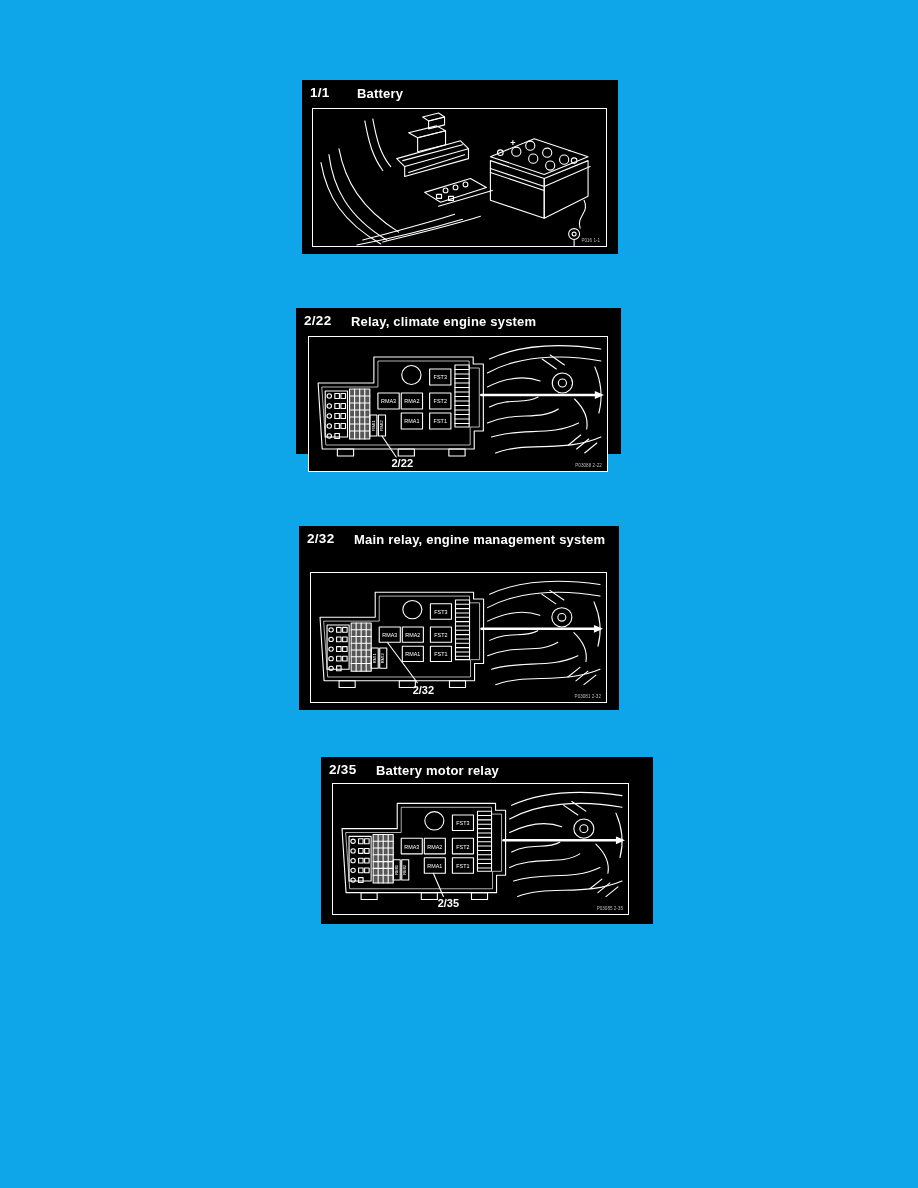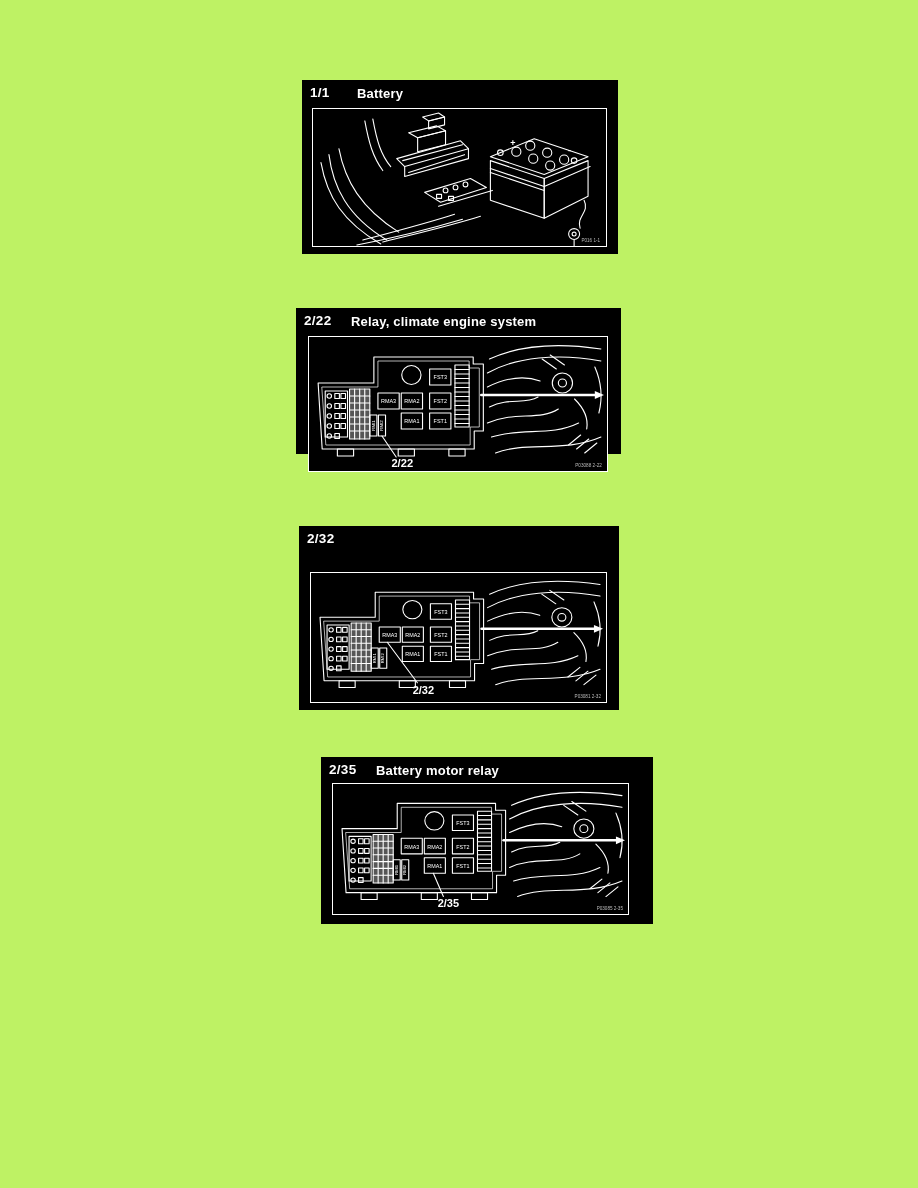--- a/index.html
+++ b/index.html
@@ -1,16 +1,16 @@
 <!DOCTYPE html>
 <html><head>
 <meta charset="utf-8">
 <style>
   html,body{margin:0;padding:0;background:#ffffff;}
-  #page{position:relative;width:918px;height:1188px;background:#bef264;overflow:hidden;
+  #page{position:relative;width:918px;height:1188px;background:#0ea5e9;overflow:hidden;
         font-family:"Liberation Sans",sans-serif;}
   .panel{position:absolute;background:#000000;color:#ffffff;}
   .panel-title{position:absolute;left:8px;top:5px;display:flex;align-items:flex-start;}
   .panel-title .ref{font-weight:bold;font-size:13.5px;width:47px;flex:0 0 47px;letter-spacing:.3px;}
   .panel-title .name{font-weight:bold;font-size:13px;line-height:1.45;max-width:256px;letter-spacing:.2px;}
   .inner-box{position:absolute;border:1.5px solid #ffffff;background:#000000;}
   .diagram{display:block;width:100%;height:100%;}
   .s{stroke:#ffffff;fill:none;stroke-width:1.1;stroke-linejoin:round;stroke-linecap:round;}
   .s2{stroke:#ffffff;fill:none;stroke-width:0.7;stroke-linejoin:round;}
   .t{fill:#ffffff;stroke:none;font-family:"Liberation Sans",sans-serif;}
@@ -197,20 +197,21 @@
           <text class="t callout-t" x="92" y="130">2/22</text>
         </g>
         <text class="t cap" x="289" y="130">P03088 2-22</text>
       </svg>
     </div>
   </div>
 
   <div class="panel" style="left:299px;top:526px;width:320px;height:184px;">
     <div class="panel-title">
       <span class="ref">2/32</span>
+      <span class="name">Main relay, engine management system</span>
     </div>
     <div class="inner-box" style="left:11px;top:46px;width:295px;height:129px;">
       <svg class="diagram" viewBox="0 0 294 134" preserveAspectRatio="none">
         <g class="s">
           <path d="M 9,46 L 64,46 L 64,20 L 162,20 L 162,27 L 172,27 L 172,94 L 163,94 L 163,112 L 13,112 Z"></path>
           <path class="s2" d="M 13,50 L 68,50 L 68,24 L 158,24 L 158,31 L 168,31 L 168,90 L 159,90 L 159,108 L 17,108 Z"></path>
           <rect x="28" y="112" width="16" height="7"></rect>
           <rect x="88" y="112" width="16" height="7"></rect>
           <rect x="138" y="112" width="16" height="7"></rect>
         </g>

